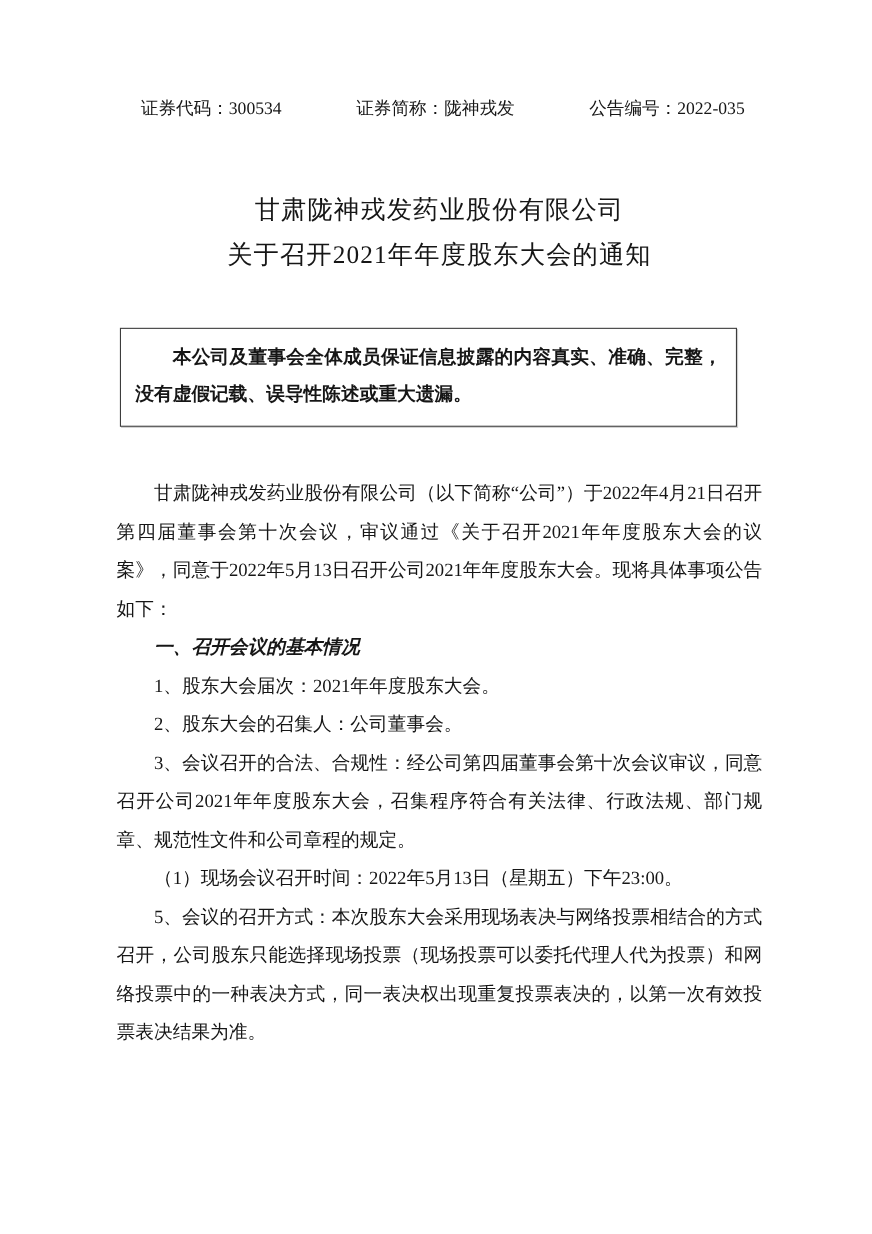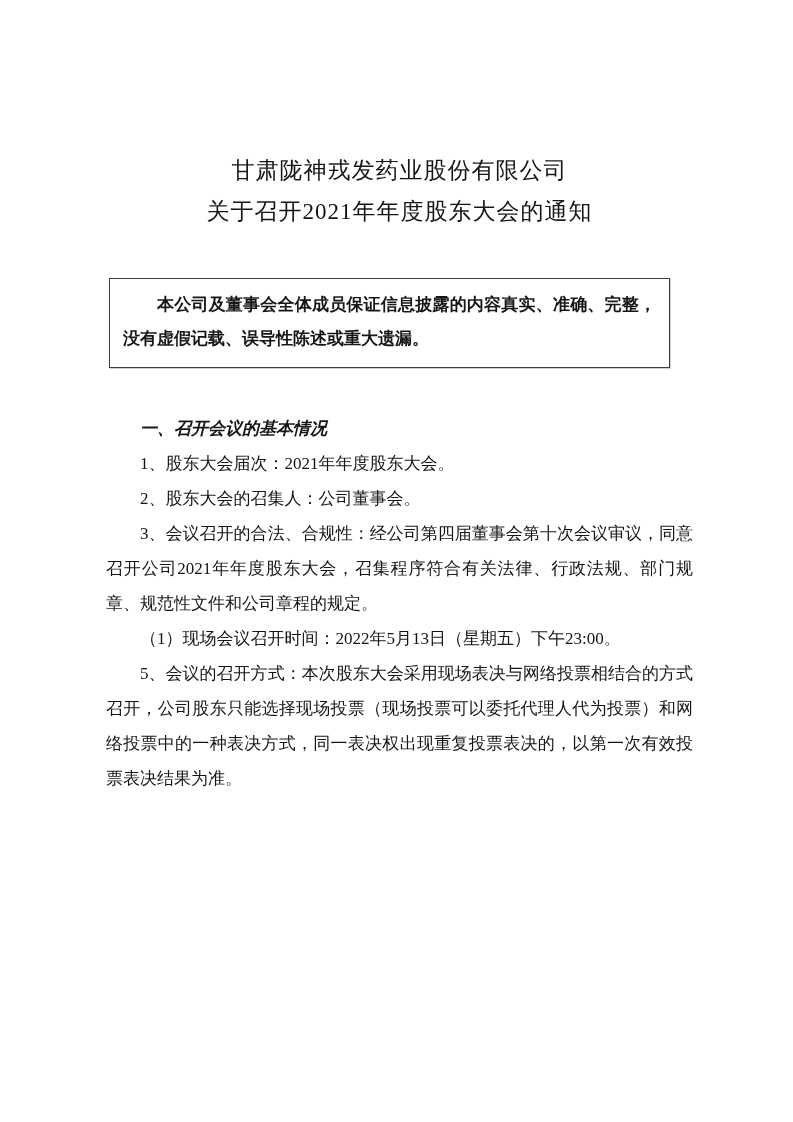--- a/index.html
+++ b/index.html
@@ -53,31 +53,37 @@
     text-indent: 2em;
     text-align: justify;
   }
   .content p.bold { font-weight: bold; font-style: italic; }
 </style>
 </head>
 <body>
 
 <div class="page">
 
+  <div class="hdr-row">
+    <span>证券代码：300534</span>
+    <span>证券简称：陇神戎发</span>
+    <span>公告编号：2022-035</span>
+  </div>
 
   <div class="doc-title">
     <div>甘肃陇神戎发药业股份有限公司</div>
     <div>关于召开2021年年度股东大会的通知</div>
   </div>
 
   <div class="disclaimer-box">
     <span>本公司及董事会全体成员保证信息披露的内容真实、准确、完整，没有虚假记载、误导性陈述或重大遗漏。</span>
   </div>
 
   <div class="content">
+    <p>甘肃陇神戎发药业股份有限公司（以下简称“公司”）于2022年4月21日召开第四届董事会第十次会议，审议通过《关于召开2021年年度股东大会的议案》，同意于2022年5月13日召开公司2021年年度股东大会。现将具体事项公告如下：</p>
     <p class="bold">一、召开会议的基本情况</p>
     <p>1、股东大会届次：2021年年度股东大会。</p>
     <p>2、股东大会的召集人：公司董事会。</p>
     <p>3、会议召开的合法、合规性：经公司第四届董事会第十次会议审议，同意召开公司2021年年度股东大会，召集程序符合有关法律、行政法规、部门规章、规范性文件和公司章程的规定。</p>
     <p>（1）现场会议召开时间：2022年5月13日（星期五）下午23:00。</p>
     <p>5、会议的召开方式：本次股东大会采用现场表决与网络投票相结合的方式召开，公司股东只能选择现场投票（现场投票可以委托代理人代为投票）和网络投票中的一种表决方式，同一表决权出现重复投票表决的，以第一次有效投票表决结果为准。</p>
 
   </div>
 
 </div>

